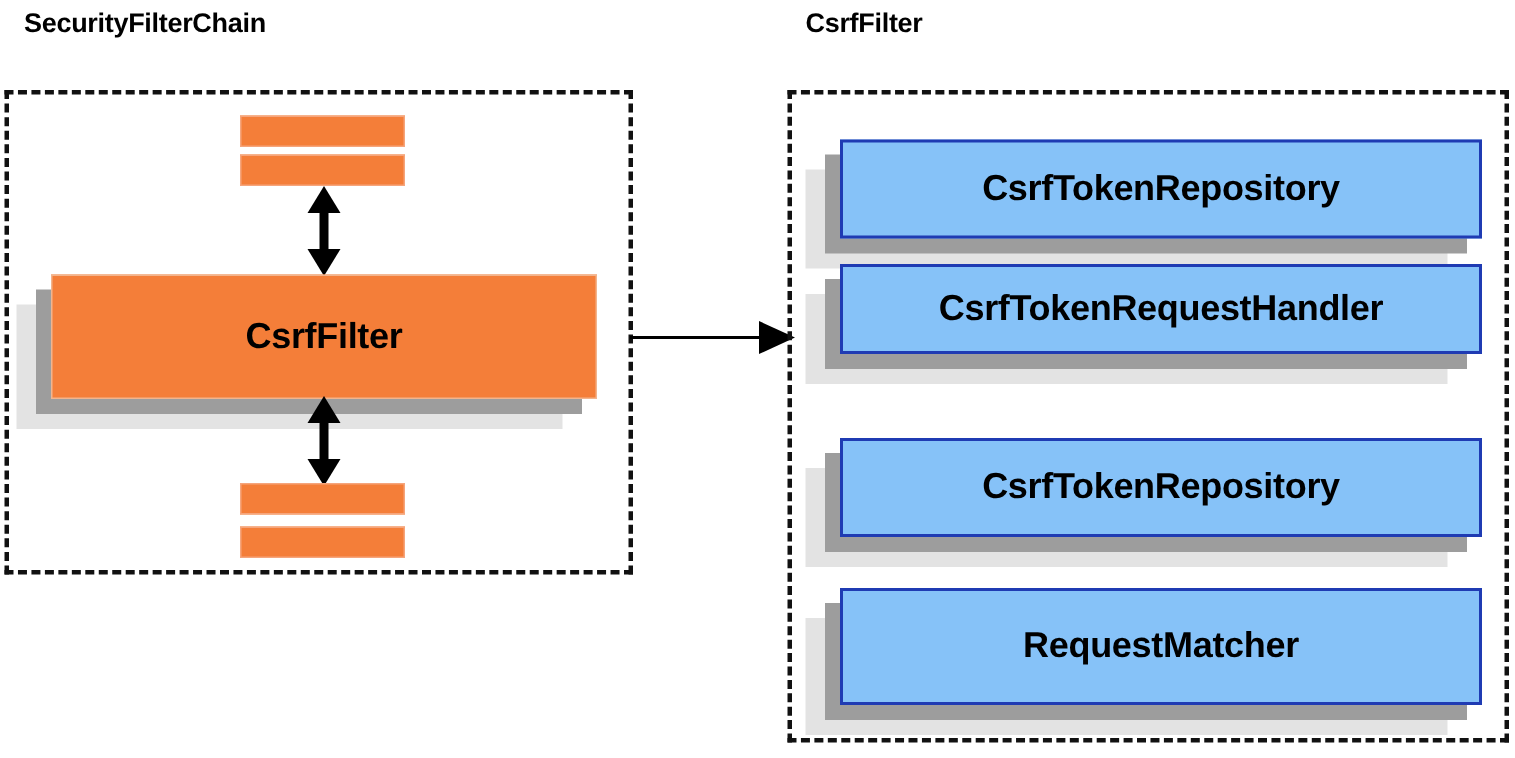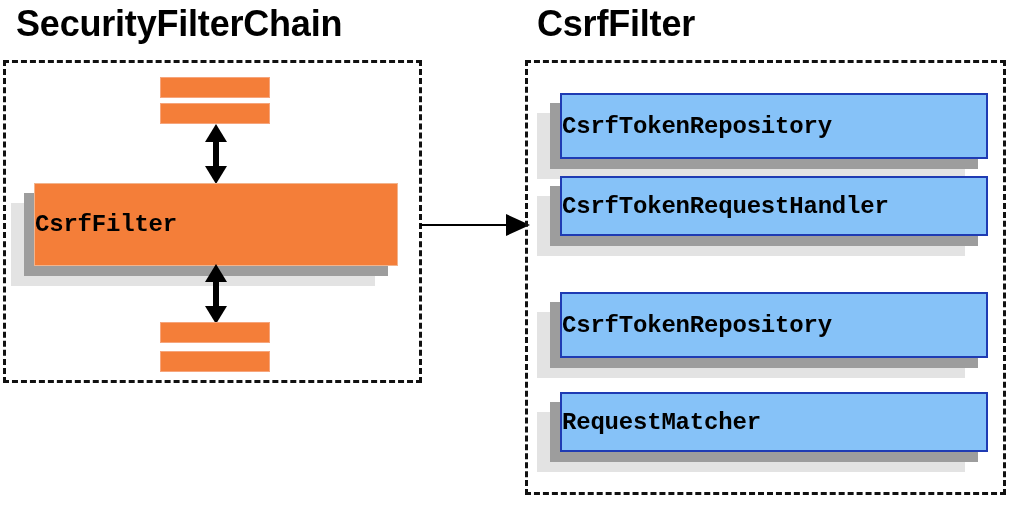--- a/index.html
+++ b/index.html
@@ -10,21 +10,21 @@
   body {
     width: 1010px;
     height: 505px;
     position: relative;
     overflow: hidden;
     font-family: "Liberation Sans", sans-serif;
   }
 
   .panel-title {
     position: absolute;
-    font-size: 36px;
+    font-size: 18px;
     font-weight: bold;
     color: #000000;
     letter-spacing: -0.2px;
     white-space: nowrap;
     line-height: 1;
   }
   #title-left  { left: 16px;  top: 6px; }
   #title-right { left: 537px; top: 6px; }
 
   .dashed-box {
@@ -43,21 +43,21 @@
   .card .sh-light,
   .card .sh-dark,
   .card .face {
     position: absolute;
     box-sizing: border-box;
   }
   .card .sh-light { background: #e3e3e3; left: -23px; top: 20px;  width: 100%; height: 100%; }
   .card .sh-dark  { background: #9d9d9d; left: -10px; top: 10px;  width: 100%; height: 100%; }
   .card .face {
     left: 0; top: 0; width: 100%; height: 100%;
-    display: flex; align-items: center; justify-content: flex-start; font-family: Liberation Mono, monospace;
+    display: flex; align-items: center; justify-content: center;
   }
   .card .label {
     font-size: 24px;
     font-weight: bold;
     color: #000000;
     letter-spacing: -0.2px;
     white-space: nowrap;
   }
 
   
@@ -151,19 +151,19 @@
 </div>
 
 <div class="card blue" style="left:560px; top:292px; width:428px; height:66px;">
   <div class="sh-light"></div>
   <div class="sh-dark"></div>
   <div class="face">
     <span class="label">CsrfTokenRepository</span>
   </div>
 </div>
 
-<div class="card blue" style="left:560px; top:392px; width:428px; height:60px;">
+<div class="card blue" style="left:560px; top:392px; width:428px; height:78px;">
   <div class="sh-light"></div>
   <div class="sh-dark"></div>
   <div class="face">
     <span class="label">RequestMatcher</span>
   </div>
 </div>
 
 </body></html>

